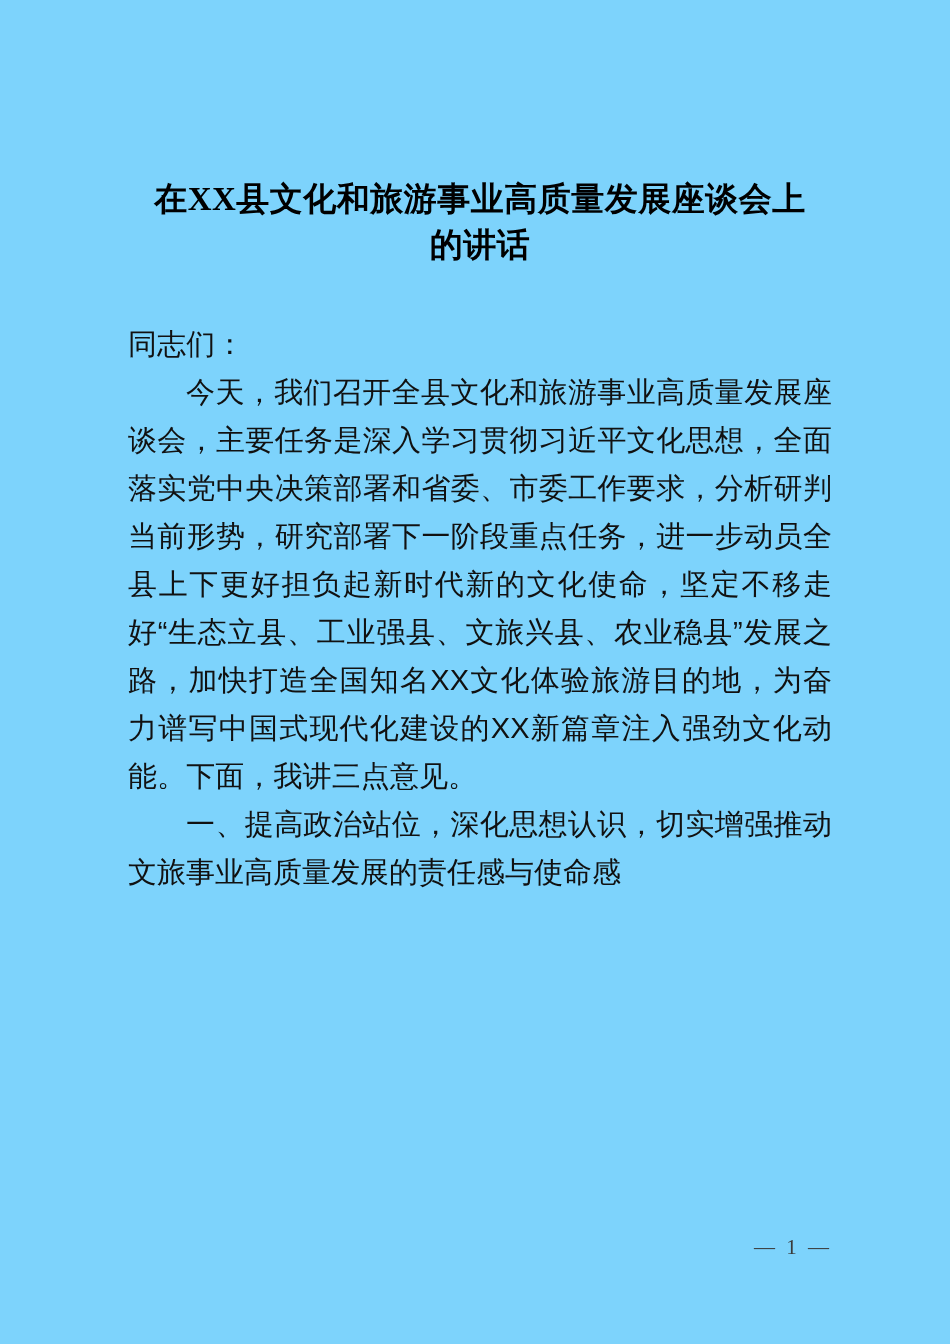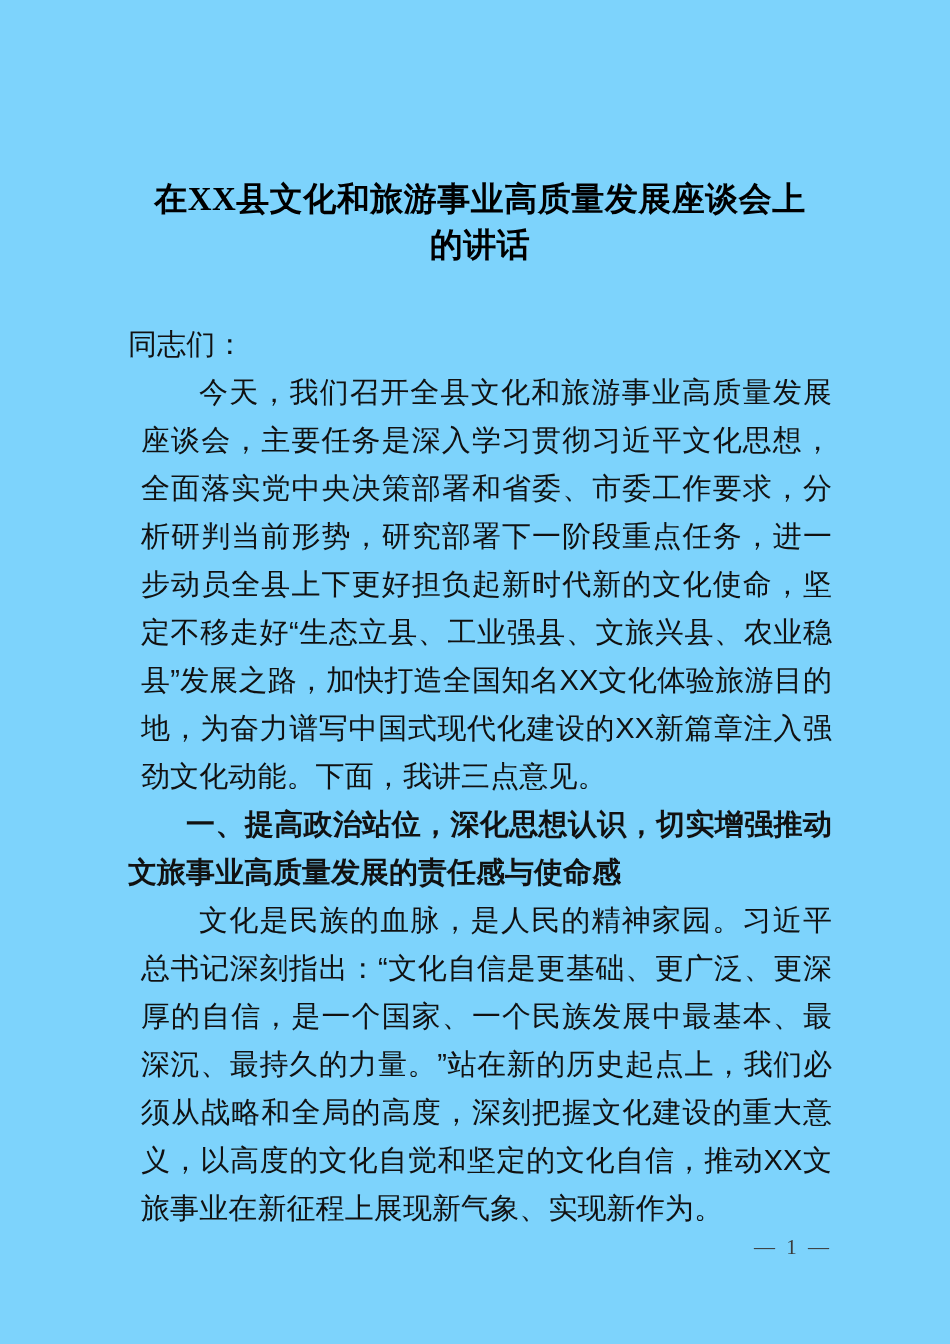--- a/index.html
+++ b/index.html
@@ -71,25 +71,24 @@
     font-weight: 400;
     color: #111;
   }
 
   p.salutation {
     text-indent: 0;
   }
 
   p.indent {
     text-indent: 2em;
-    margin-left: 13px;
   }
 
   p.heading {
-    font-weight: 700;
+    font-weight: 400;
     text-indent: 2em;
     letter-spacing: 0px;
   }
 
   
   .footer {
     position: absolute;
     left: 128px;
     top: 1232px;
     width: 704px;
@@ -114,20 +113,19 @@
     </h1>
 
     <div class="body-area">
 
       <p class="para salutation">同志们：</p>
 
       <p class="para indent">今天，我们召开全县文化和旅游事业高质量发展座谈会，主要任务是深入学习贯彻习近平文化思想，全面落实党中央决策部署和省委、市委工作要求，分析研判当前形势，研究部署下一阶段重点任务，进一步动员全县上下更好担负起新时代新的文化使命，坚定不移走好“生态立县、工业强县、文旅兴县、农业稳县”发展之路，加快打造全国知名XX文化体验旅游目的地，为奋力谱写中国式现代化建设的XX新篇章注入强劲文化动能。下面，我讲三点意见。</p>
 
       <p class="para heading">一、提高政治站位，深化思想认识，切实增强推动文旅事业高质量发展的责任感与使命感</p>
 
-      <p class="para indent">文化是民族的血脉，是人民的精神家园。习近平总书记深刻指出：“文化自信是更基础、更广泛、更深厚的自信，是一个国家、一个民族发展中最基本、最深沉、最持久的力量。”站在新的历史起点上，我们必须从战略和全局的高度，深刻把握文化建设的重大意义，以高度的文化自觉和坚定的文化自信，推动XX文旅事业在新征程上展现新气象、实现新作为。</p>
 
     </div>
   </div>
 
   <div class="footer">— 1 —</div>
 
 </div>
 
 </body></html>

